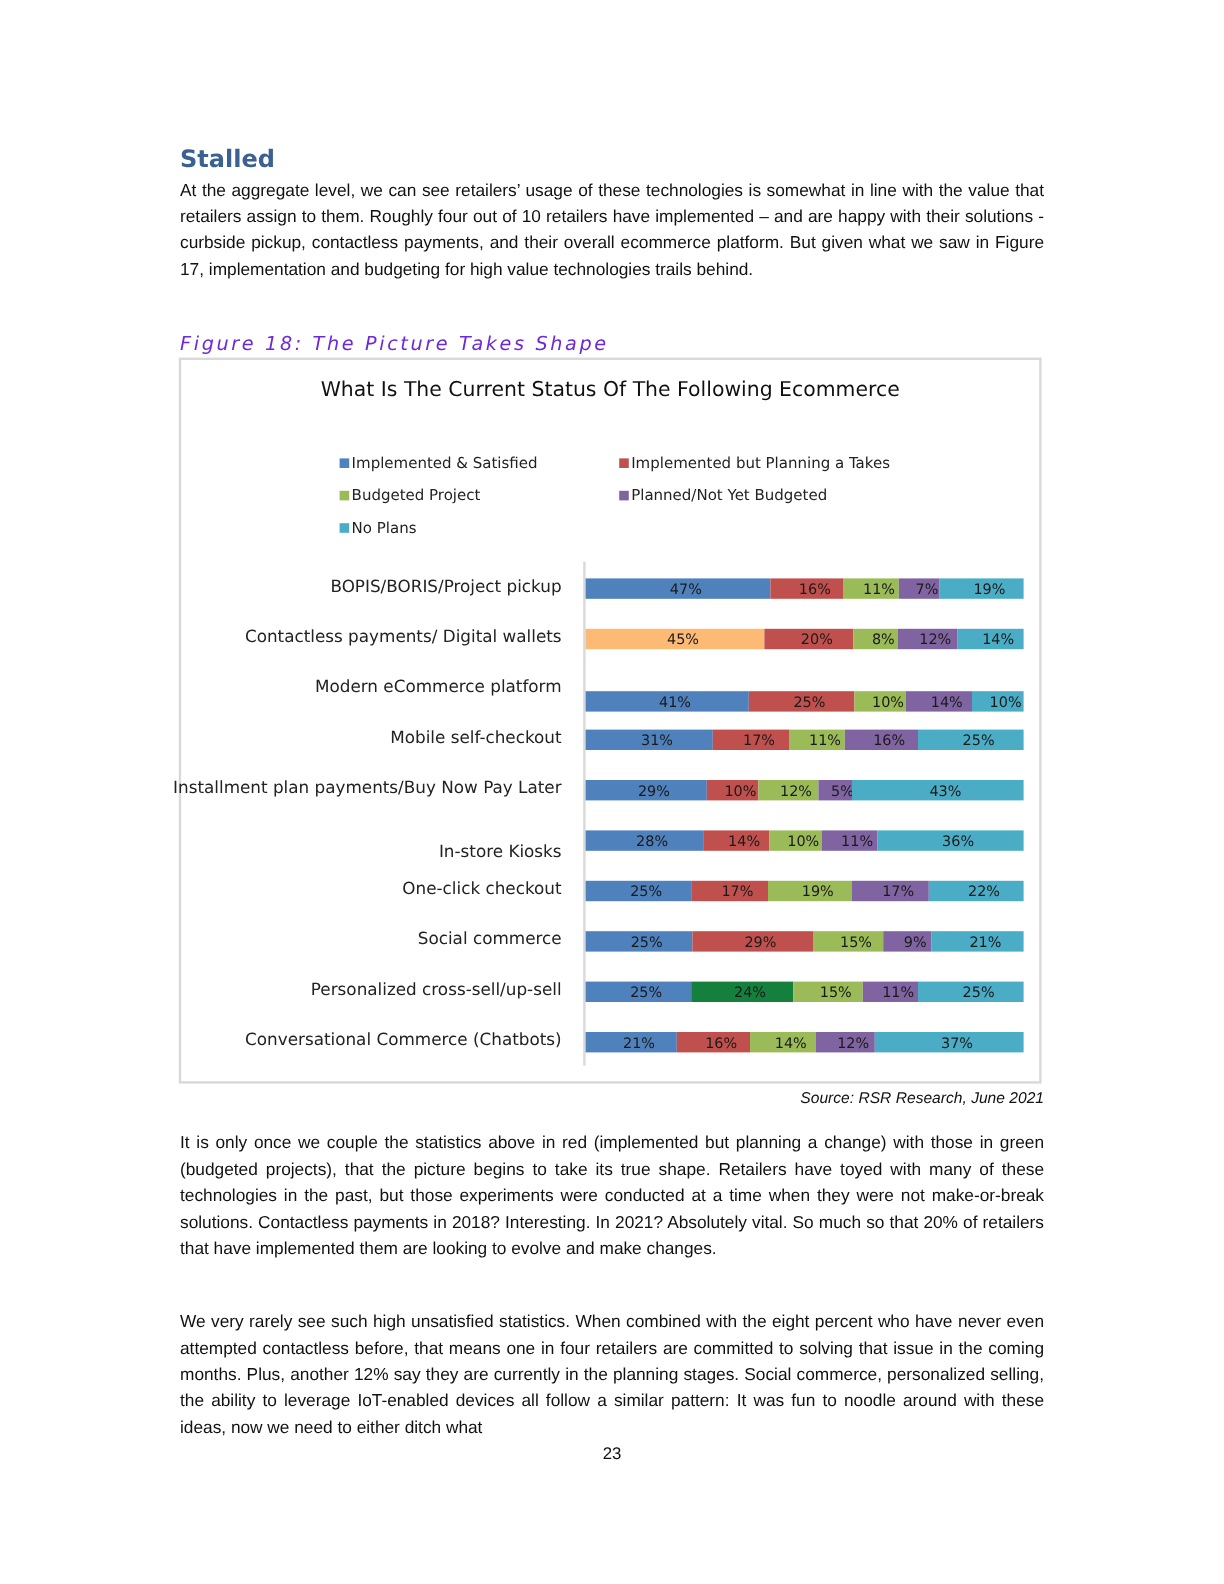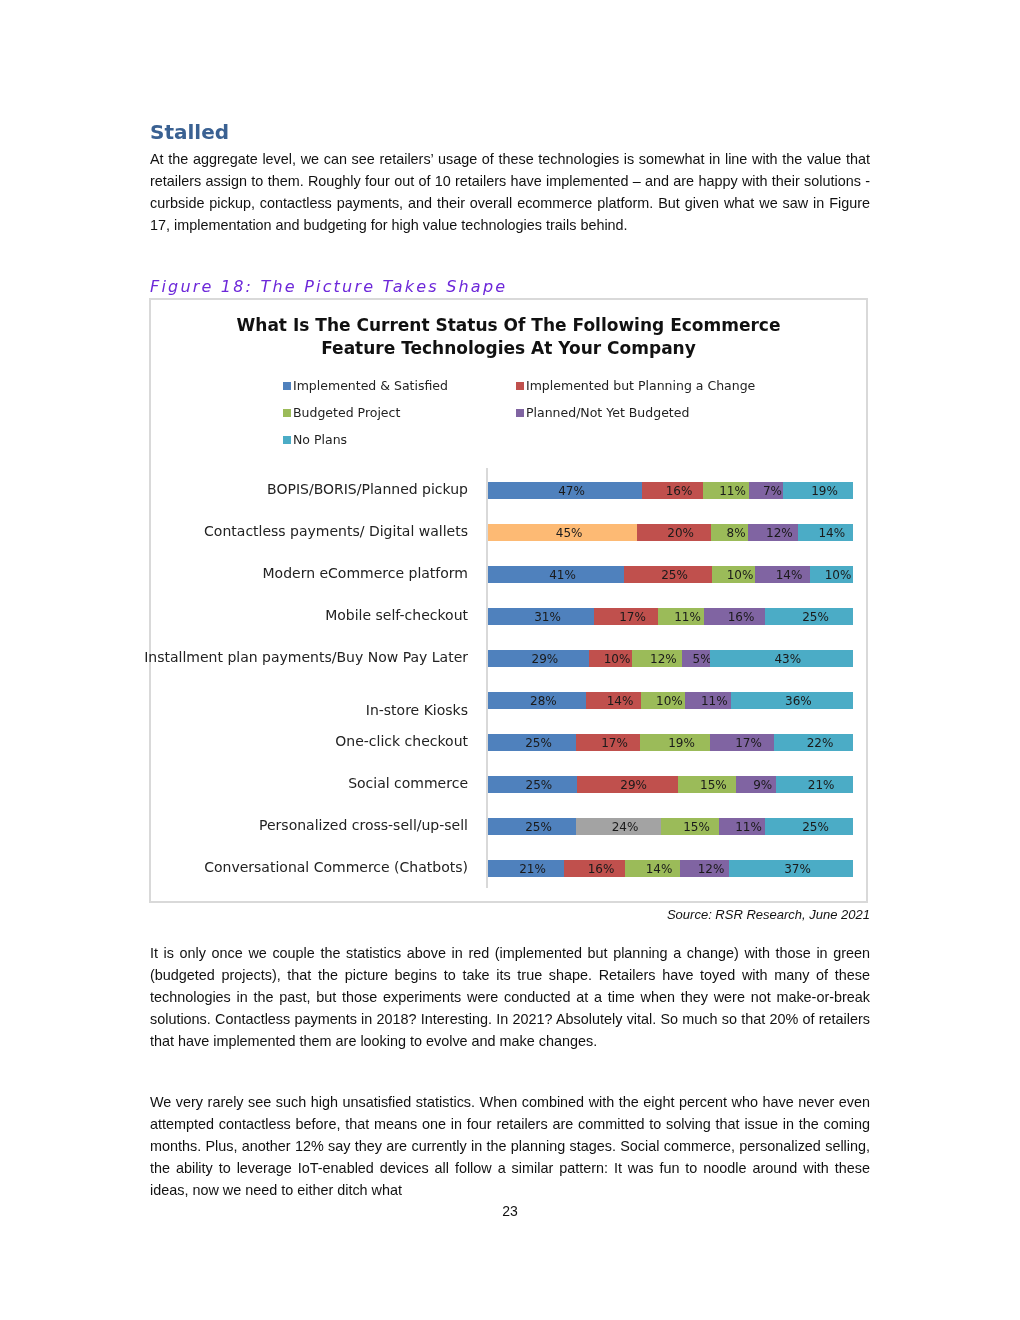--- a/index.html
+++ b/index.html
@@ -2,21 +2,21 @@
 <html><head>
 <meta charset="utf-8">
 <style>
   html,body{margin:0;padding:0;background:#fff;}
   body{width:1020px;height:1320px;position:relative;font-family:"Liberation Sans",sans-serif;color:#111;overflow:hidden;}
   .heading{position:absolute;left:150px;top:120px;font-size:20px;font-weight:bold;color:#3a6192;font-family:"DejaVu Sans",sans-serif;}
   .para{position:absolute;left:150px;width:720px;font-size:14.4px;line-height:22px;text-align:justify;text-align-last:left;}
   .p1{top:148px;}
   .fig-caption{position:absolute;left:150px;top:277px;font-size:16px;font-style:italic;letter-spacing:2.2px;color:#6d28d9;font-family:"DejaVu Sans",sans-serif;}
   .chart-box{position:absolute;left:149px;top:298px;width:719px;height:605px;border:2px solid #d9d9d9;box-sizing:border-box;}
-  .chart-title{position:absolute;left:0;right:0;top:14px;text-align:center;font-weight:bold;font-size:17px;line-height:23px;font-family:"DejaVu Sans",sans-serif;}
+  .chart-title{position:absolute;left:0;right:0;top:14px;text-align:center;font-weight:normal;font-size:17px;line-height:23px;font-family:"DejaVu Sans",sans-serif;}
   .legend-item{position:absolute;font-size:12.5px;color:#222;display:flex;align-items:center;font-family:"DejaVu Sans",sans-serif;}
   .legend-swatch{width:8px;height:8px;margin-right:2px;display:inline-block;}
   .axis-line{position:absolute;left:335px;top:168px;width:2px;height:420px;background:#d9d9d9;}
   .row-label{position:absolute;right:398px;font-size:14px;color:#222;white-space:nowrap;font-family:"DejaVu Sans",sans-serif;}
   .bar{position:absolute;left:337px;width:365px;height:17px;display:flex;}
   .seg{height:100%;display:flex;align-items:center;justify-content:center;font-size:12px;color:#1a1a1a;overflow:hidden;font-family:"DejaVu Sans",sans-serif;padding-left:13px;}
   .source{position:absolute;right:150px;top:907px;font-size:13px;font-style:italic;}
   .p2{top:942px;}
   .p3{top:1091px;}
   .page-num{position:absolute;left:0;right:0;top:1203px;text-align:center;font-size:14px;}
@@ -25,64 +25,63 @@
 <body>
 
 <div class="heading">Stalled</div>
 <div class="para p1">At the aggregate level, we can see retailers’ usage of these technologies is somewhat in line with the value that retailers assign to them. Roughly four out of 10 retailers have implemented – and are happy with their solutions - curbside pickup, contactless payments, and their overall ecommerce platform. But given what we saw in Figure 17, implementation and budgeting for high value technologies trails behind.</div>
 
 <div class="fig-caption">Figure 18: The Picture Takes Shape</div>
 
 <div class="chart-box">
   <div class="chart-title">
     <div>What Is The Current Status Of The Following Ecommerce</div>
-    <div>Feature Technologies At Your Company</div>
   </div>
   <div id="legend">
       <div class="legend-item" style="left: 132px; top: 78px;">
         <span class="legend-swatch" style="background: rgb(79, 129, 189);"></span>
         <span>Implemented &amp; Satisfied</span>
       </div>
       <div class="legend-item" style="left: 365px; top: 78px;">
         <span class="legend-swatch" style="background: rgb(192, 80, 77);"></span>
-        <span>Implemented but Planning a Change</span>
+        <span>Implemented but Planning a Takes</span>
       </div>
       <div class="legend-item" style="left: 132px; top: 105px;">
         <span class="legend-swatch" style="background: rgb(155, 187, 89);"></span>
         <span>Budgeted Project</span>
       </div>
       <div class="legend-item" style="left: 365px; top: 105px;">
         <span class="legend-swatch" style="background: rgb(128, 100, 162);"></span>
         <span>Planned/Not Yet Budgeted</span>
       </div>
       <div class="legend-item" style="left: 132px; top: 132px;">
         <span class="legend-swatch" style="background: rgb(75, 172, 198);"></span>
         <span>No Plans</span>
       </div>
     </div>
   <div class="axis-line"></div>
   <div id="rows">
-      <div class="row-label" style="top: 181px;">BOPIS/BORIS/Planned pickup</div>
+      <div class="row-label" style="top: 181px;">BOPIS/BORIS/Project pickup</div>
       <div class="bar" style="top: 182px;">
         <div class="seg" style="width: 47%; background: rgb(79, 129, 189);">47%</div>
         <div class="seg" style="width: 16%; background: rgb(192, 80, 77);">16%</div>
         <div class="seg" style="width: 11%; background: rgb(155, 187, 89);">11%</div>
         <div class="seg" style="width: 7%; background: rgb(128, 100, 162);">7%</div>
         <div class="seg" style="width: 19%; background: rgb(75, 172, 198);">19%</div>
       </div>
       <div class="row-label" style="top: 223px;">Contactless payments/ Digital wallets</div>
       <div class="bar" style="top: 224px;">
         <div class="seg" style="width: 45.4545%; background: #fdba74;">45%</div>
         <div class="seg" style="width: 20.202%; background: rgb(192, 80, 77);">20%</div>
         <div class="seg" style="width: 8.08081%; background: rgb(155, 187, 89);">8%</div>
         <div class="seg" style="width: 12.1212%; background: rgb(128, 100, 162);">12%</div>
         <div class="seg" style="width: 14.1414%; background: rgb(75, 172, 198);">14%</div>
       </div>
       <div class="row-label" style="top: 265px;">Modern eCommerce platform</div>
-      <div class="bar" style="top: 266px;">
+      <div class="bar" style="top: 276px;">
         <div class="seg" style="width: 41%; background: rgb(79, 129, 189);">41%</div>
         <div class="seg" style="width: 25%; background: rgb(192, 80, 77);">25%</div>
         <div class="seg" style="width: 10%; background: rgb(155, 187, 89);">10%</div>
         <div class="seg" style="width: 14%; background: rgb(128, 100, 162);">14%</div>
         <div class="seg" style="width: 10%; background: rgb(75, 172, 198);">10%</div>
       </div>
       <div class="row-label" style="top: 307px;">Mobile self-checkout</div>
       <div class="bar" style="top: 308px;">
         <div class="seg" style="width: 31%; background: rgb(79, 129, 189);">31%</div>
         <div class="seg" style="width: 17%; background: rgb(192, 80, 77);">17%</div>
@@ -118,21 +117,21 @@
       <div class="bar" style="top: 476px;">
         <div class="seg" style="width: 25.2525%; background: rgb(79, 129, 189);">25%</div>
         <div class="seg" style="width: 29.2929%; background: rgb(192, 80, 77);">29%</div>
         <div class="seg" style="width: 15.1515%; background: rgb(155, 187, 89);">15%</div>
         <div class="seg" style="width: 9.09091%; background: rgb(128, 100, 162);">9%</div>
         <div class="seg" style="width: 21.2121%; background: rgb(75, 172, 198);">21%</div>
       </div>
       <div class="row-label" style="top: 517px; margin-left: 12px;">Personalized cross-sell/up-sell</div>
       <div class="bar" style="top: 518px;">
         <div class="seg" style="width: 25%; background: rgb(79, 129, 189);">25%</div>
-        <div class="seg" style="width: 24%; background: #a3a3a3;">24%</div>
+        <div class="seg" style="width: 24%; background: #15803d;">24%</div>
         <div class="seg" style="width: 15%; background: rgb(155, 187, 89);">15%</div>
         <div class="seg" style="width: 11%; background: rgb(128, 100, 162);">11%</div>
         <div class="seg" style="width: 25%; background: rgb(75, 172, 198);">25%</div>
       </div>
       <div class="row-label" style="top: 559px;">Conversational Commerce (Chatbots)</div>
       <div class="bar" style="top: 560px;">
         <div class="seg" style="width: 21%; background: rgb(79, 129, 189);">21%</div>
         <div class="seg" style="width: 16%; background: rgb(192, 80, 77);">16%</div>
         <div class="seg" style="width: 14%; background: rgb(155, 187, 89);">14%</div>
         <div class="seg" style="width: 12%; background: rgb(128, 100, 162);">12%</div>

